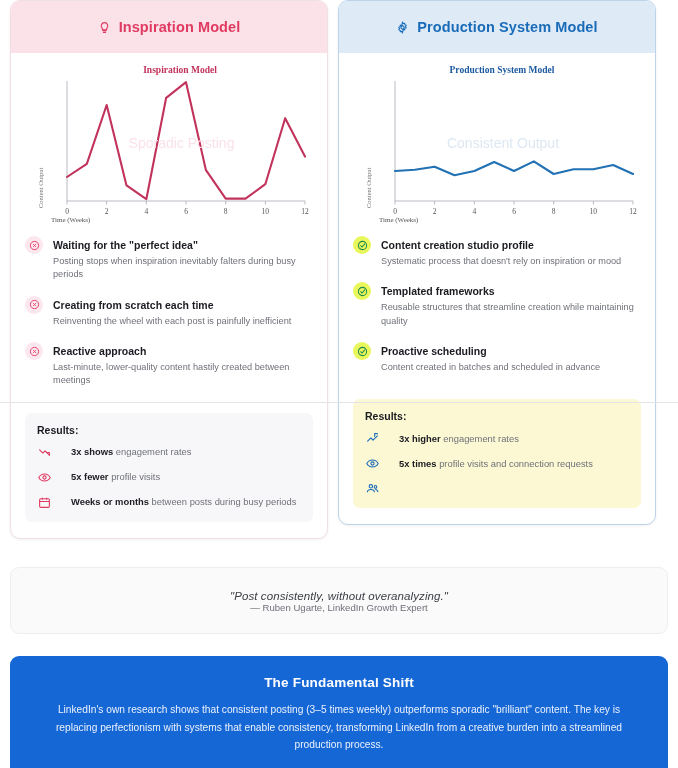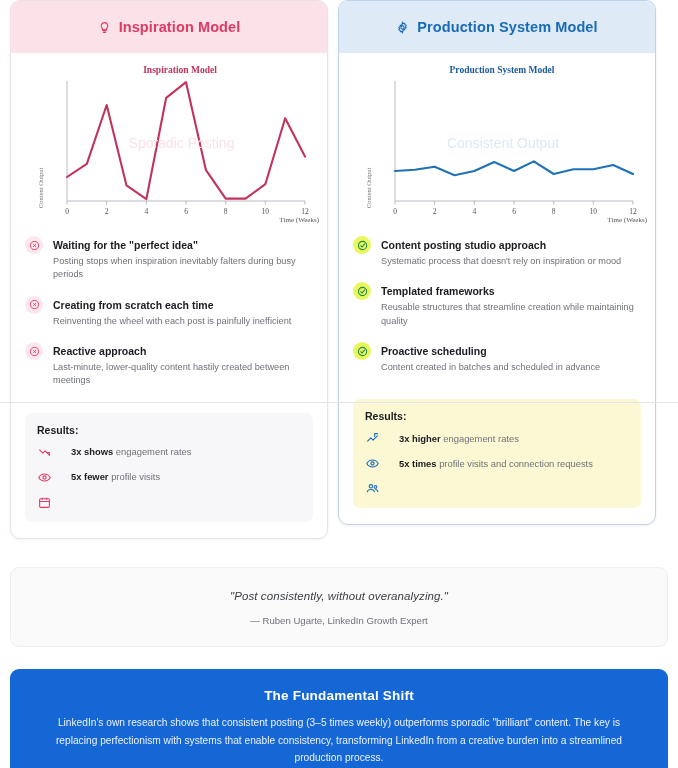--- a/index.html
+++ b/index.html
@@ -50,21 +50,21 @@
   .watermark.left  { color: #fae2e8; padding-left: 25px; }
   .watermark.right { color: #dde8f3; padding-left: 12px; }
   .axis-label-y {
     position: absolute; font-size: 6.5px; color: #777;
     font-family: "Liberation Serif", serif;
     transform: rotate(-90deg); transform-origin: left top;
     white-space: nowrap;
   }
   .axis-label-x {
     position: absolute; font-size: 7px; color: #555;
-    font-family: "Liberation Serif", serif; text-align: right;
+    font-family: "Liberation Serif", serif; text-align: left;
   }
 
   
   .feat-list { padding: 4px 14px 10px 14px; }
   .feat { display: flex; gap: 10px; margin-bottom: 13px; }
   .feat-ico {
     flex: 0 0 18px; width: 18px; height: 18px; margin-top: 1px;
     border-radius: 50%;
     display: flex; align-items: center; justify-content: center;
   }
@@ -84,21 +84,21 @@
   .res-ico { flex: 0 0 15px; width: 15px; height: 15px; display: flex; align-items: center; justify-content: center; }
   .res-txt { font-size: 9.4px; color: #6f7179; line-height: 1.3; }
   .res-txt b { color: #1b1b22; font-weight: bold; }
 
   
   .quote {
     margin: 28px 0 0 0; border: 1px solid #eceef1; border-radius: 9px;
     background: #fafafb; padding: 22px 20px 20px 20px; text-align: center;
   }
   .quote-text { font-size: 11.5px; font-style: italic; color: #3b3d44; letter-spacing: .1px; }
-  .quote-author { font-size: 9.6px; color: #6f7179; margin-top: 13px; }
+  .quote-author { font-size: 9.6px; color: #6f7179; }
 
   
   .banner {
     margin: 22px 0 0 0; background: #1667d6; border-radius: 9px;
     padding: 19px 40px 22px 40px; text-align: center; color: #ffffff;
   }
   .banner-title { font-size: 13.5px; font-weight: bold; letter-spacing: .2px; }
   .banner-body { font-size: 10.2px; line-height: 1.75; margin-top: 11px; color: #eaf1fc; }
 
   .hairline {
@@ -208,20 +208,21 @@
           </span>
           <span class="res-txt"><b>5x fewer</b><span> profile visits</span></span>
         </div>
         <div class="res-row">
           <span class="res-ico">
             <svg width="13" height="13" viewBox="0 0 24 24" fill="none" stroke="#e03a62" stroke-width="2">
                 <rect x="3" y="5" width="18" height="16" rx="2"></rect>
                 <path d="M3 10h18M8 3v4M16 3v4"></path>
               </svg>
           </span>
+          <span class="res-txt"><b>Weeks or months</b><span> between posts during busy periods</span></span>
         </div>
       </div>
     </div>
 
     <div class="card right">
       <div class="card-head right">
         <span class="head-icon">
           <svg width="13" height="13" viewBox="0 0 24 24" fill="none" stroke="#1a6bb8" stroke-width="2">
             <circle cx="12" cy="12" r="3"></circle>
             <path d="M12 2.5l1.4 2.2 2.6-.5.4 2.6 2.4 1.1-1.2 2.3 1.2 2.3-2.4 1.1-.4 2.6-2.6-.5L12 21.5l-1.4-2.2-2.6.5-.4-2.6-2.4-1.1 1.2-2.3-1.2-2.3 2.4-1.1.4-2.6 2.6.5z"></path>
@@ -258,21 +259,21 @@
 
       <div class="feat-list">
         <div class="feat">
           <span class="feat-ico good">
             <svg width="11" height="11" viewBox="0 0 24 24" fill="none" stroke="#1f8a4c" stroke-width="2.2" stroke-linecap="round">
                 <circle cx="12" cy="12" r="9"></circle>
                 <path d="M8 12.5l3 3 6-7"></path>
               </svg>
           </span>
           <span class="feat-txt">
-            <span class="feat-title">Content posting studio approach</span>
+            <span class="feat-title">Content creation studio profile</span>
             <div class="feat-desc">Systematic process that doesn't rely on inspiration or mood</div>
           </span>
         </div>
         <div class="feat">
           <span class="feat-ico good">
             <svg width="11" height="11" viewBox="0 0 24 24" fill="none" stroke="#1f8a4c" stroke-width="2.2" stroke-linecap="round">
                 <circle cx="12" cy="12" r="9"></circle>
                 <path d="M8 12.5l3 3 6-7"></path>
               </svg>
           </span>

